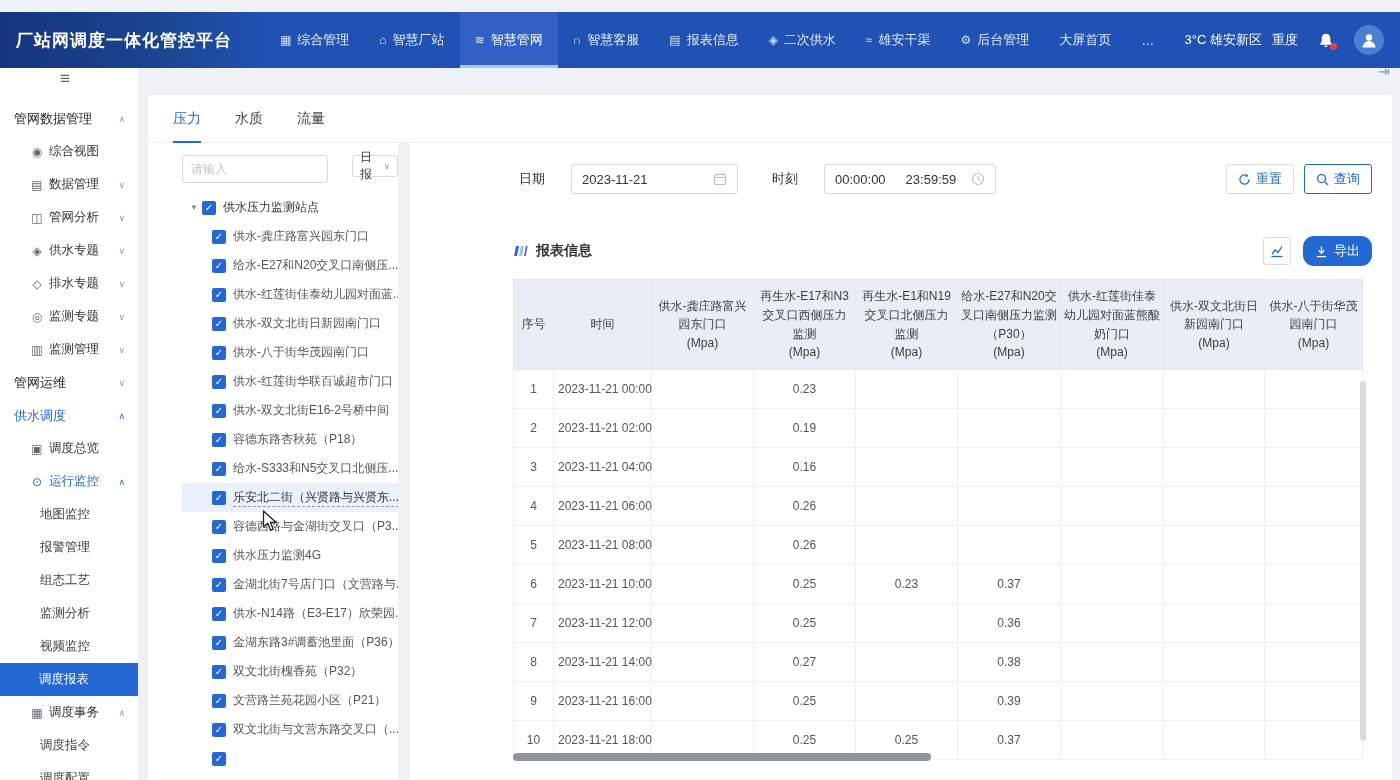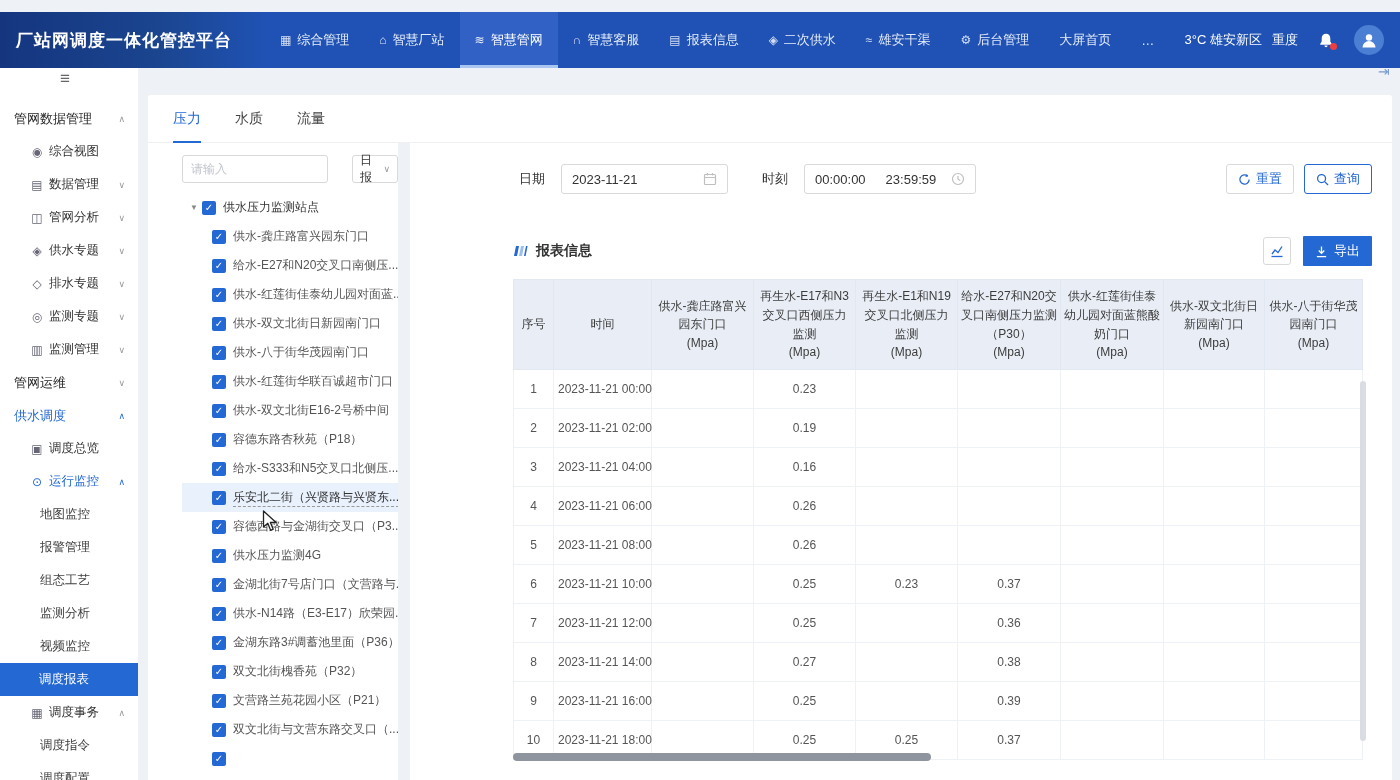--- a/index.html
+++ b/index.html
@@ -46,58 +46,58 @@
   .tab.active { color:#2468d4; }
   .tab.active::after { content:""; position:absolute; bottom:0; left:0; right:0; height:2px; background:#2468d4; }
   .panel-body { display:flex; height:637px; }
 
   
   .tree-panel { width:250px; padding:12px 0 0 34px; overflow:hidden; }
   .tree-controls { display:flex; gap:24px; margin-bottom:10px; }
   .search-input { width:146px; height:28px; border:1px solid #d9d9d9; border-radius:3px; padding:0 8px;
     font-size:12px; color:#333; outline:none; }
   .search-input::placeholder { color:#c0c4cc; }
-  .period-select { width:56px; height:28px; border:1px solid #d9d9d9; border-radius:3px; display:flex;
+  .period-select { width:56px; height:22px; border:1px solid #d9d9d9; border-radius:3px; display:flex;
     align-items:center; justify-content:space-between; padding:0 7px; font-size:12px; color:#333; cursor:pointer; background:#fff; }
   .sel-caret { font-size:9px; color:#999; }
   .tree-row { height:29px; display:flex; align-items:center; padding-left:30px; cursor:pointer; }
   .tree-row.parent { padding-left:8px; }
   .caret { font-size:8px; color:#888; margin-right:4px; }
   .checkbox { width:14px; height:14px; background:#2468d4; border-radius:2px; color:#fff; font-size:10px;
     line-height:14px; text-align:center; flex:none; margin-right:7px; }
   .tree-label { font-size:12px; color:#555; white-space:nowrap; }
   .tree-row.parent .tree-label { color:#333; }
   .tree-row.hover { background:#e8f1fc; }
   .tree-row.hover .tree-label { border-bottom:1px dashed #999; color:#333; }
 
   .splitter { width:12px; background:#eef1f5; cursor:col-resize; }
 
   
   .right-panel { flex:1; padding:20px 20px 0 103px; position:relative; }
   .filter-row { display:flex; align-items:center; padding-left:6px; height:32px; }
   .f-label { font-size:13px; color:#333; white-space:nowrap; }
   .f-label.time { margin-left:34px; }
   .date-box, .time-box { height:30px; border:1px solid #d9d9d9; border-radius:3px; display:flex; align-items:center;
-    padding:0 10px; margin-left:16px; font-size:13px; color:#333; background:#fff; cursor:pointer; }
+    padding:0 10px; margin-left:26px; font-size:13px; color:#333; background:#fff; cursor:pointer; }
   .date-box { width:167px; justify-content:space-between; }
   .time-box { width:172px; }
   .time-box .t-start { margin-right:20px; }
   .time-box svg { margin-left:auto; }
   .filter-btns { margin-left:auto; display:flex; }
   .btn { height:30px; border-radius:3px; background:#fff; font-size:13px; display:inline-flex; align-items:center;
     gap:5px; padding:0 11px; cursor:pointer; }
   .btn.reset { border:1px solid #d9d9d9; color:#2468d4; }
   .btn.query { border:1px solid #2468d4; color:#2468d4; margin-left:10px; }
 
   .report-row { margin-top:42px; display:flex; align-items:center; height:28px; }
   .report-title { font-size:14px; font-weight:bold; color:#333; margin-left:8px;text-align:center; }
   .report-actions { margin-left:auto; display:flex; align-items:center; }
   .icon-btn { width:28px; height:28px; border:1px solid #d9d9d9; border-radius:3px; background:#fff;
     display:inline-flex; align-items:center; justify-content:center; cursor:pointer; }
-  .export-btn { height:30px; padding:0 12px; background:#2468d4; color:#fff; border:none; border-radius:1px;
+  .export-btn { height:30px; padding:0 12px; background:#2468d4; color:#fff; border:none; border-radius:11px;
     font-size:13px; display:inline-flex; align-items:center; gap:6px; margin-left:12px; cursor:pointer; }
 
   .data-table { margin-top:14px; border-collapse:collapse; table-layout:fixed; width:849px; font-size:12px; }
   .data-table th { background:#e9eef6; color:#3c3c3c; font-weight:normal; padding:4px 3px; text-align:center;
     vertical-align:middle; border:1px solid #e2e8f2; line-height:1.55; height:90px; }
   .data-table td { border:1px solid #eef1f6; text-align:center; color:#555; height:39px; padding:0 4px; white-space:nowrap; }
 
   .table-vscroll { position:absolute; left:950px; top:238px; width:6px; height:360px; background:#d9dce2; border-radius:3px; }
   .table-hscroll { position:absolute; left:103px; top:610px; width:418px; height:8px; background:#8f959e; border-radius:4px; }
 

